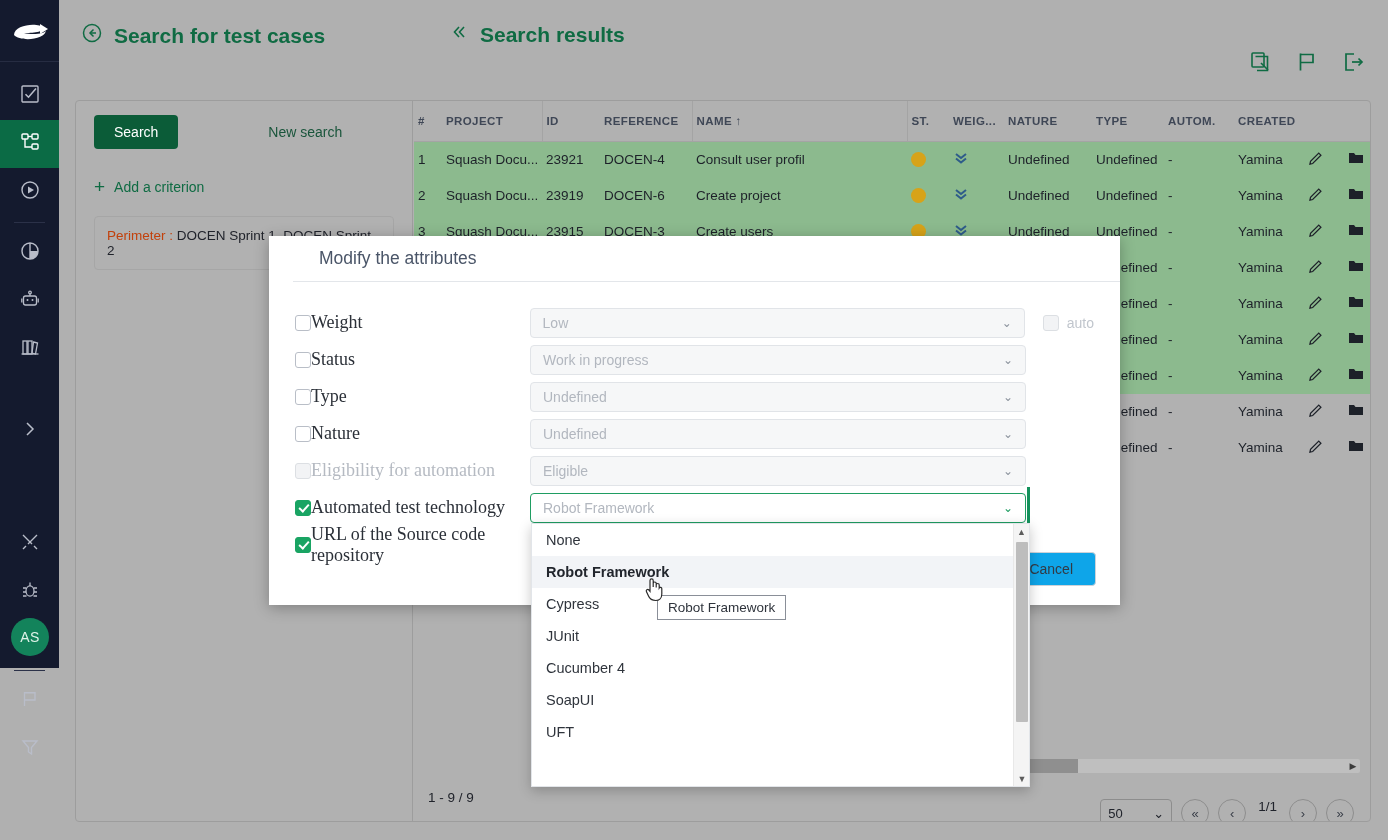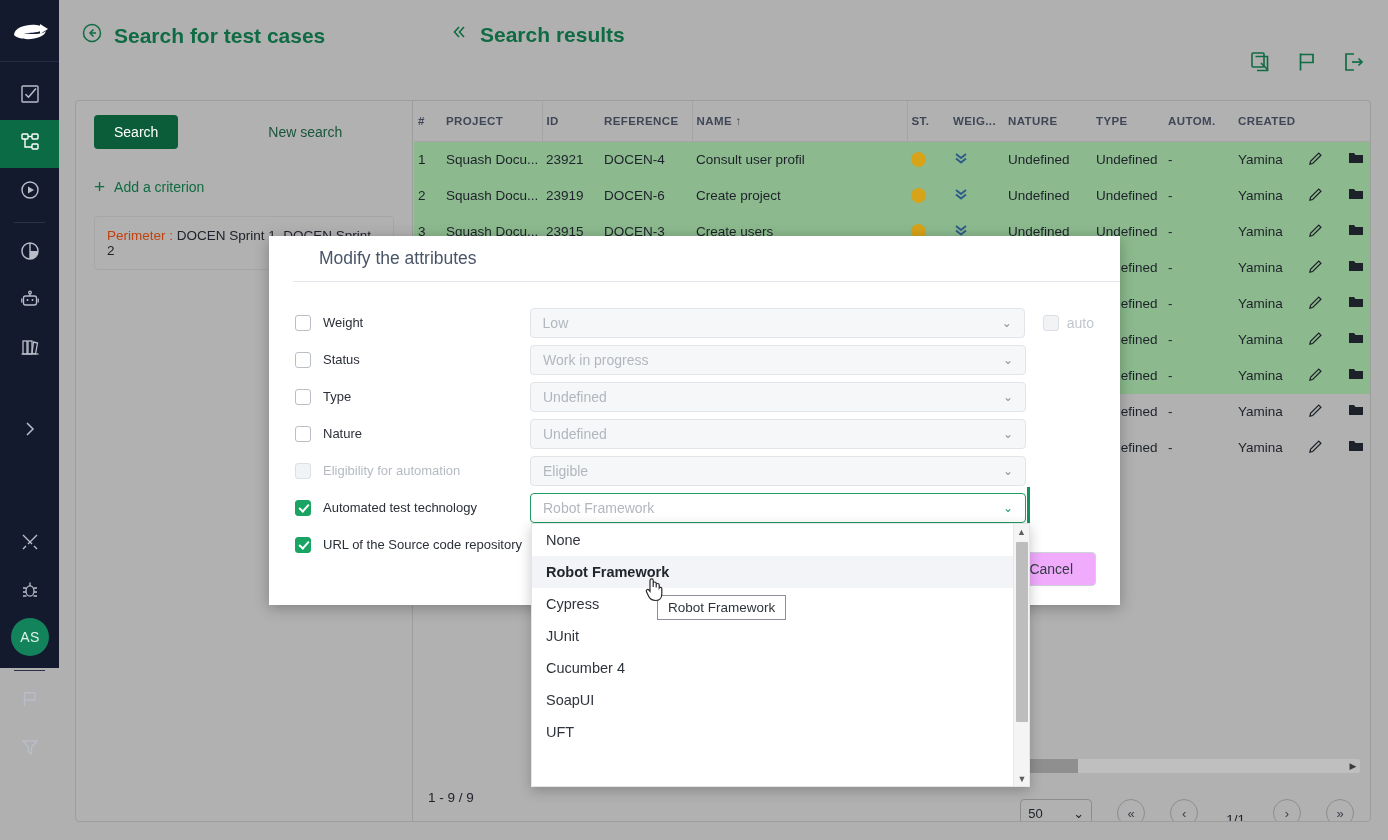--- a/index.html
+++ b/index.html
@@ -145,21 +145,21 @@
   .hscroll .arr { width: 14px; text-align: center; font-size: 9px; color: #3c3c3c; }
   .hscroll .arr.r { position: absolute; right: 0; }
 
   
   .pager {
     position: absolute; left: 0; right: 0; bottom: 0; height: 48px;
     display: flex; align-items: center; justify-content: space-between;
     padding: 0 16px 0 14px;
   }
   .pager .count { font-size: 13.5px; color: #20232b; }
-  .pager .rightgrp { display: flex; align-items: flex-end; gap: 25px; margin-top: 32px; }
+  .pager .rightgrp { display: flex; align-items: flex-start; gap: 9px; margin-top: 32px; }
   .pagesize {
     width: 72px; height: 28px; border: 1px solid #8d8d8d; border-radius: 4px;
     display: flex; align-items: center; justify-content: space-between;
     padding: 0 7px; font-size: 13px; color: #20232b; background: transparent;
     cursor: pointer;
   }
   .pgbtn {
     width: 28px; height: 28px; border-radius: 50%;
     border: 1px solid #8d8d8d;
     display: flex; align-items: center; justify-content: center;
@@ -179,22 +179,22 @@
     height: 46px; border-bottom: 1px solid #e3e6ea;
     display: flex; align-items: center; padding: 0 26px;
     font-size: 17.5px; color: #4a5568; margin-left: 24px;
   }
   .modal-body { padding: 22px 26px 0 26px; }
   .frow {
     display: flex; align-items: center; height: 37px; margin-bottom: 0px;
   }
   .frow + .frow { margin-top: 0; }
   .flabel {
-    width: 235px; display: flex; align-items: center; gap: 12px;
-    font-size: 13px; color: #2b3038;
+    width: 235px; display: flex; align-items: center; 
+    font-size: 18px; color: #2b3038; font-family: Liberation Serif, serif;
   }
   .flabel.disabled { color: #b5bac2; }
   .cbx {
     width: 16px; height: 16px; border: 1.5px solid #b9bec7; border-radius: 3px;
     background: #ffffff; flex: none; cursor: pointer;
   }
   .cbx.checked {
     background: #19a463; border-color: #19a463;
     position: relative;
   }
@@ -224,21 +224,21 @@
     position: absolute; right: 0; bottom: 0; width: 100%; height: 72px;
     display: flex; align-items: center; justify-content: flex-end;
     padding: 0 24px; gap: 12px;
   }
   .btn-confirm {
     background: #0b7a4b; color: #fff; border: none; border-radius: 4px;
     height: 34px; padding: 0 20px; font-size: 14px; cursor: pointer;
     font-family: "Liberation Sans", sans-serif;
   }
   .btn-cancel {
-    background: #f0abfc; color: #333a44;
+    background: #0ea5e9; color: #333a44;
     border: 1px solid #cdd2d8; border-radius: 4px;
     height: 34px; padding: 0 22px; font-size: 14px; cursor: pointer;
     font-family: "Liberation Sans", sans-serif;
   }
 
   
   .dropdown {
     position: absolute; left: 531px; top: 523px;
     width: 499px; height: 264px;
     background: #ffffff;

